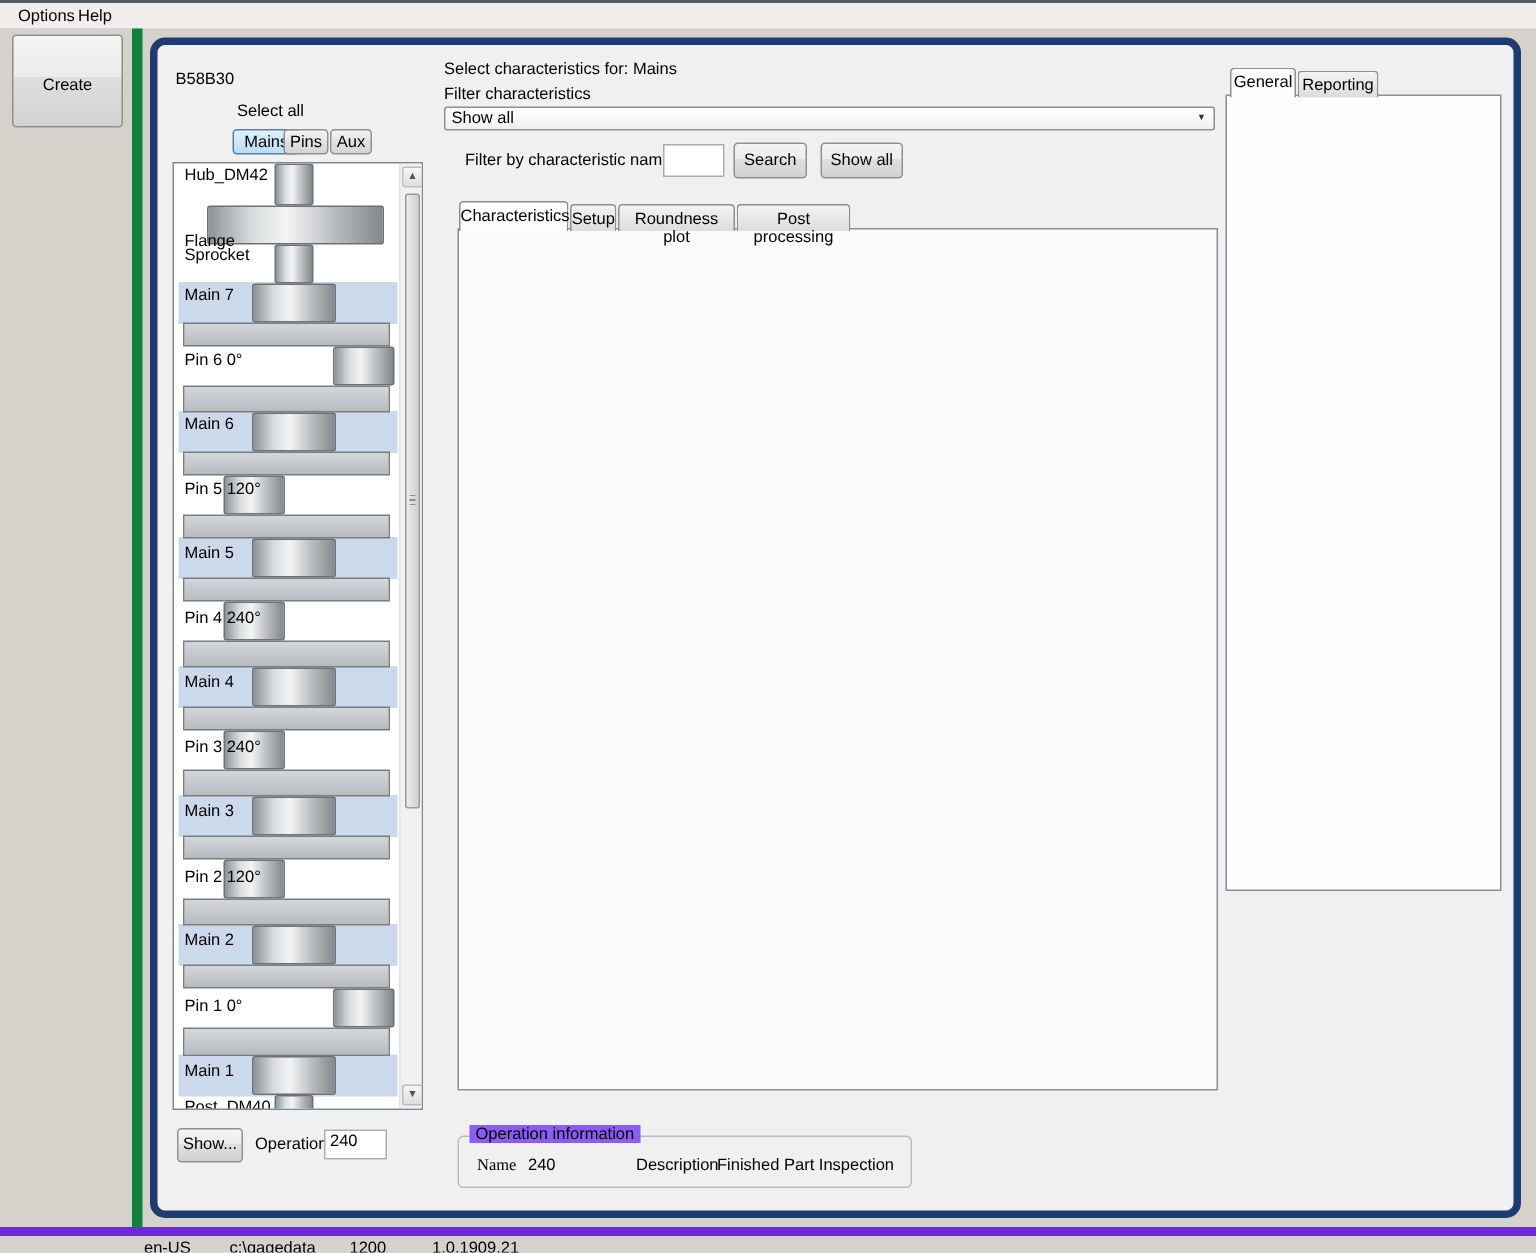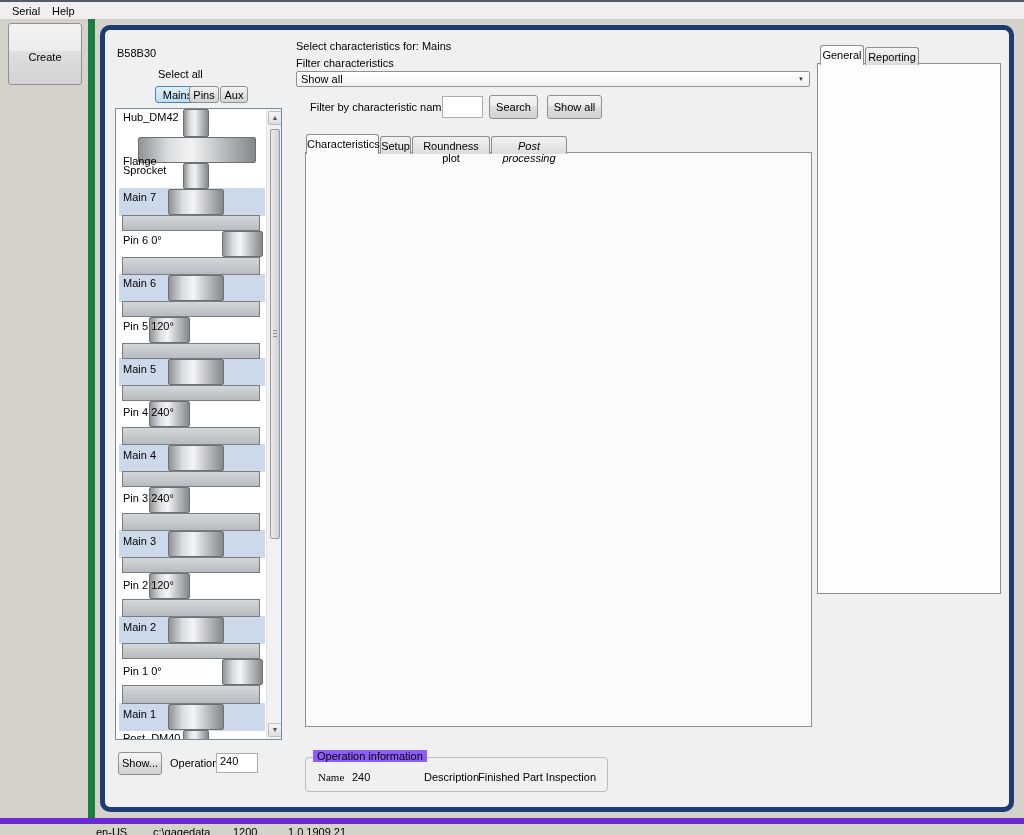--- a/index.html
+++ b/index.html
@@ -85,21 +85,21 @@
   
   #statusbar{position:absolute;left:0;top:818px;width:1024px;height:17px;background:#d5d2cb;border-top:6px solid #6d28d9;}
   .status-item{position:absolute;top:2px;white-space:nowrap;}
 </style>
 </head>
 <body>
 
 <div id="topedge"></div>
 
 <div id="menubar">
-  <span class="menu-item" style="left:8px;">Serial</span>
+  <span class="menu-item" style="left:8px;">Options</span>
   <span class="menu-item" style="left:48px;">Help</span>
 </div>
 
 <div class="abs" style="left:0;top:19px;width:88px;height:799px;background:#d5d2cb;border-right:7px solid #15803d;">
   <div class="win-btn" style="left:8px;top:4px;width:74px;height:62px;padding-top:27px;">Create</div>
 </div>
 
 <div id="mainwin"></div>
 
 <div class="abs nowrap" style="left:117px;top:47px;">B58B30</div>
@@ -186,21 +186,21 @@
   <span class="abs" style="right:5px;top:4px;font-size:6px;color:#333;">▼</span>
 </div>
 <div class="abs nowrap" style="left:310px;top:101px;">Filter by characteristic name</div>
 <input class="tbox" style="left: 442px; top: 96px; width: 41px; height: 22px;" value="">
 <div class="win-btn" style="left:489px;top:95px;width:49px;height:24px;padding-top:5px;">Search</div>
 <div class="win-btn" style="left:547px;top:95px;width:55px;height:24px;padding-top:5px;">Show all</div>
 
 <div class="tab active" style="left:306px;top:134px;width:73px;">Characteristics</div>
 <div class="tab" style="left:380px;top:136px;width:31px;">Setup</div>
 <div class="tab" style="left:412px;top:136px;width:78px;">Roundness plot</div>
-<div class="tab" style="left:491px;top:136px;width:76px;font-style:italic;">Post processing</div>
+<div class="tab" style="left:491px;top:136px;width:76px;">Post processing</div>
 <div class="tabpage" style="left:305px;top:152px;width:507px;height:575px;background:#fbfbfb;"></div>
 
 <div id="gridwrap">
   <div id="ghead">
     <div class="hcell" style="width:22px;position:relative;">
       <div class="cb indet" style="left:4px;top:2px;"></div>
     </div>
     <div class="hcell" style="width:292px;">Characteristic</div>
     <div class="hcell" style="width:15px;"></div>
     <div class="hcell" style="width:31px;">Lower</div>

